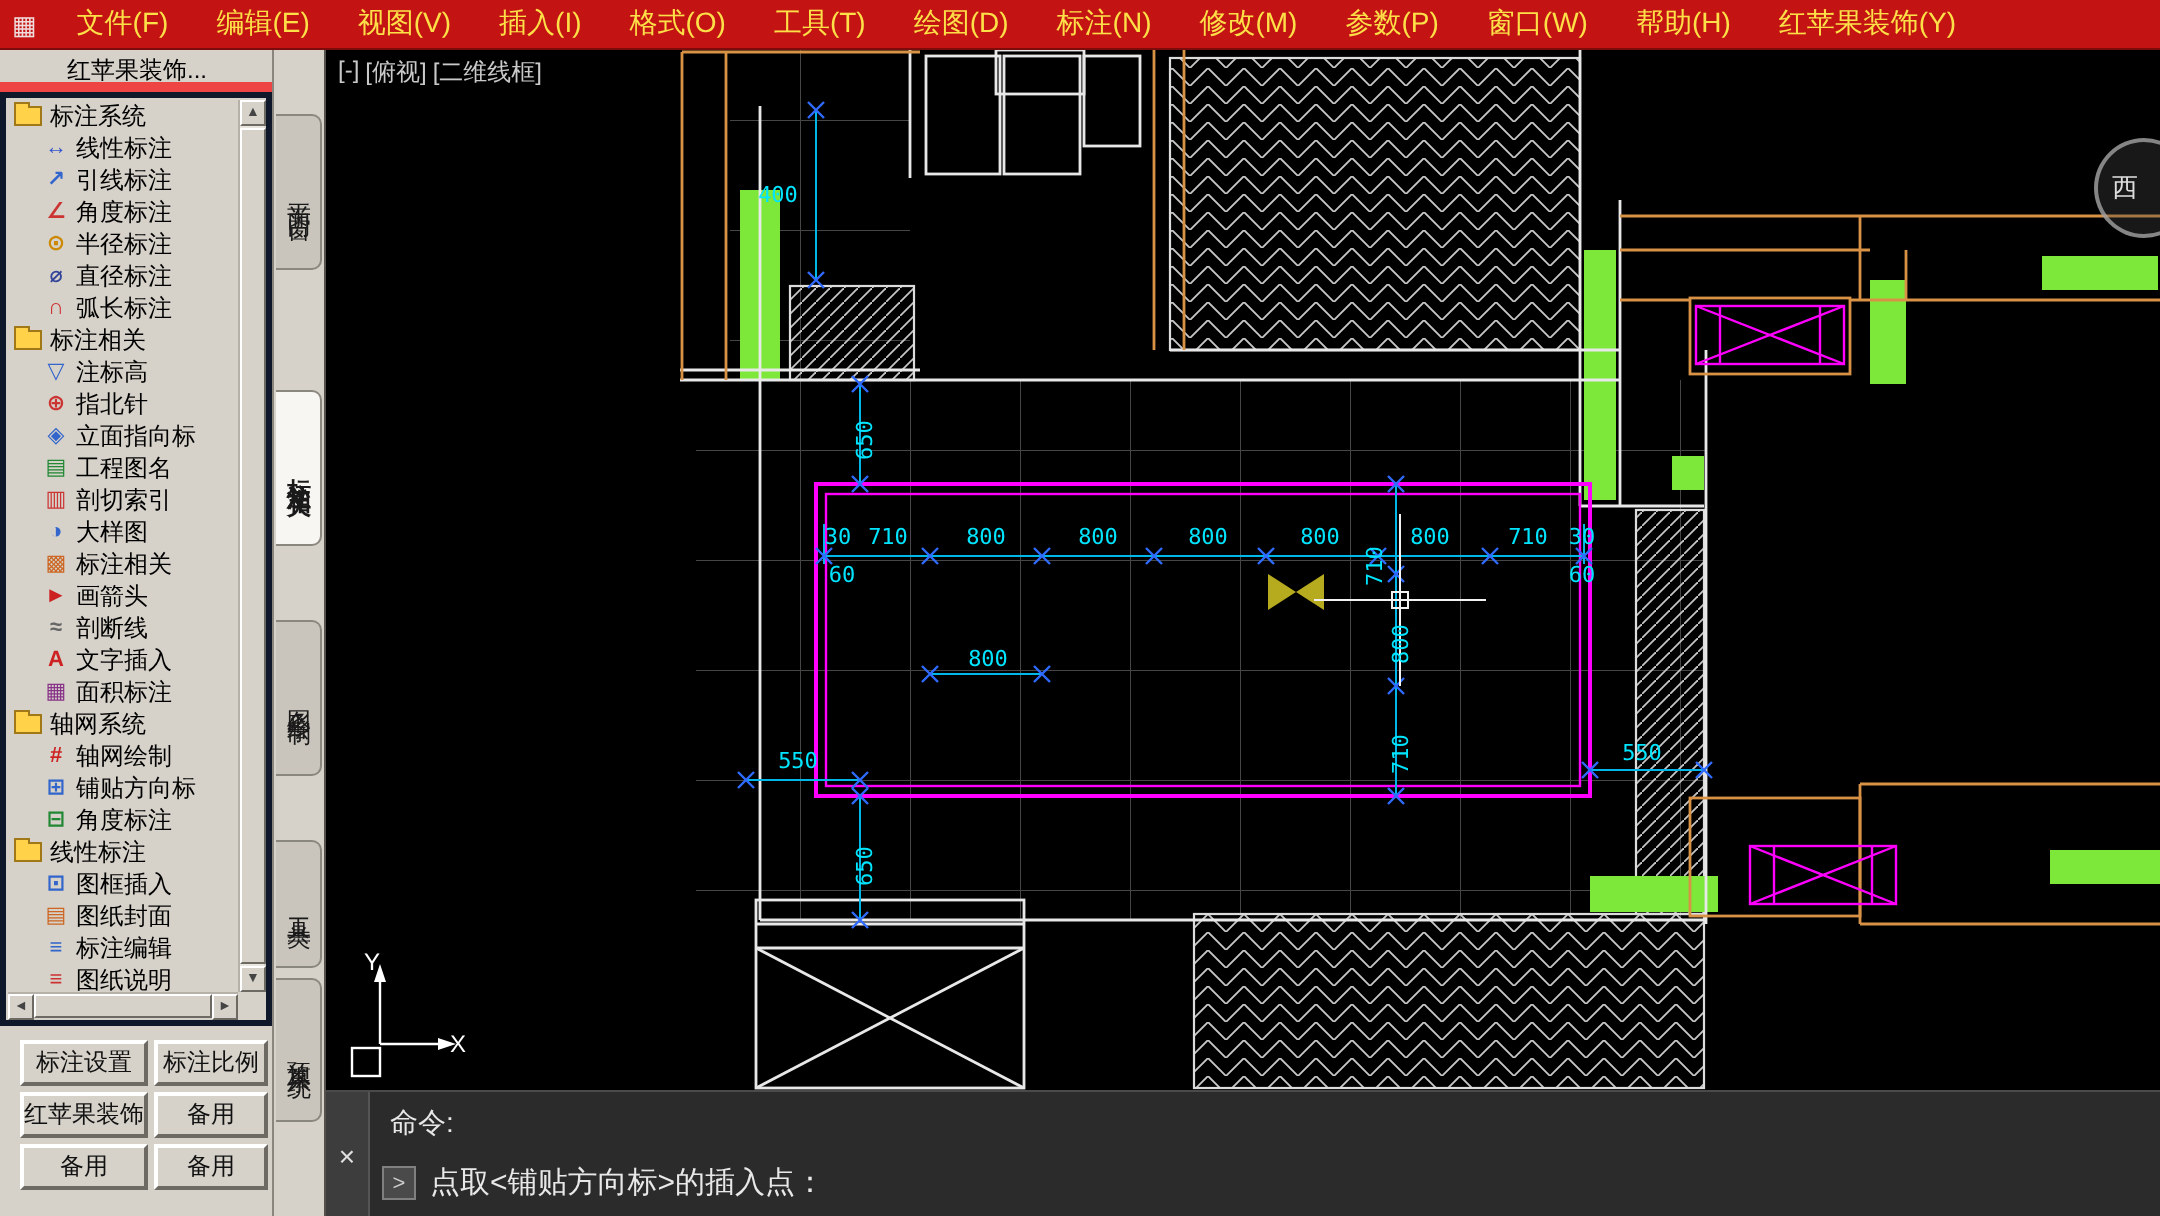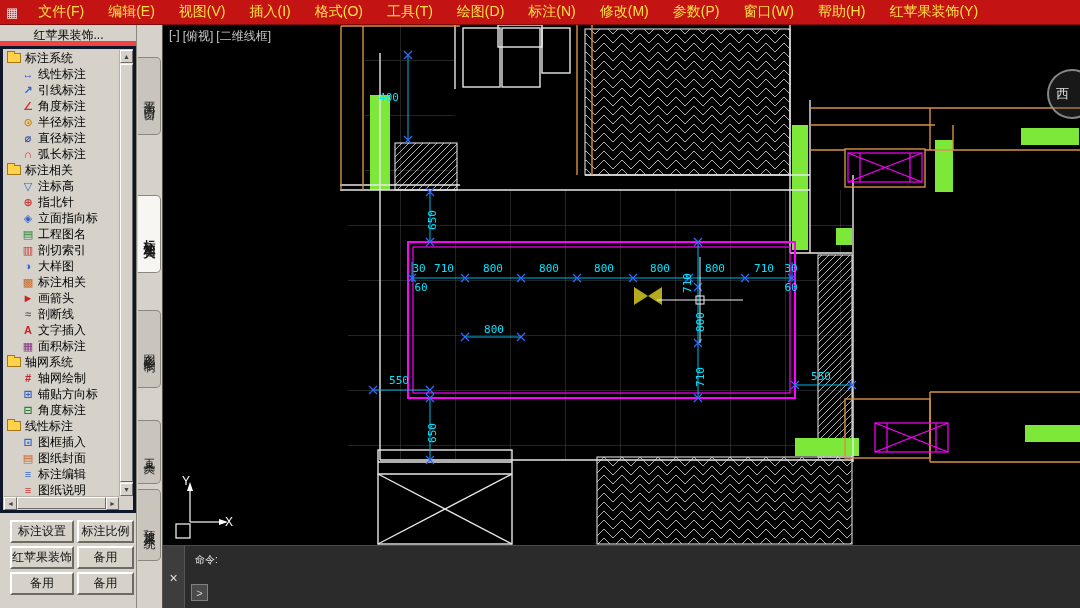--- a/index.html
+++ b/index.html
@@ -78,21 +78,21 @@
   .bowtie path{fill:var(--bowtie);stroke:none;}
   .cross{stroke:#f2f2f2;stroke-width:1;fill:none;}
   .ucsline{stroke:#ffffff;stroke-width:1.2;fill:none;}
   .ucsarrow{fill:#ffffff;stroke:none;}
 
   
   .cmd{position:absolute;left:163px;top:545px;width:917px;height:63px;background:#2b2b2b;border-top:1px solid #4a4a4a;}
   .cmd-close{position:absolute;left:0;top:0;width:22px;height:63px;background:#3d3d3d;
     border-right:1px solid #555;display:flex;align-items:center;justify-content:center;}
   .cmd-close span{color:#e0e0e0;font-size:14px;cursor:pointer;}
-  .cmd-history{position:absolute;left:32px;top:7px;font-size:10px;color:#e8e8e8;}
+  .cmd-history{position:absolute;left:32px;top:7px;font-size:14px;color:#e8e8e8;}
   .cmd-input{position:absolute;left:28px;bottom:7px;display:flex;align-items:center;font-size:15px;color:#e8e8e8;}
   .prompt-icon{width:17px;height:17px;border:1px solid #808080;background:#4a4a4a;color:#cfcfcf;
     font-size:11px;display:flex;align-items:center;justify-content:center;margin-right:7px;flex:none;}
 </style>
 </head>
 <body>
 
 <div id="app">
 
   <div class="menubar">
@@ -448,16 +448,17 @@
       </svg>
   </div>
 
   <div class="cmd">
     <div class="cmd-close">
       <span>×</span>
     </div>
     <div class="cmd-history">命令:</div>
     <div class="cmd-input">
       <span class="prompt-icon">&gt;</span>
+      <span class="cmd-text">点取&lt;铺贴方向标&gt;的插入点：</span>
     </div>
   </div>
 
 </div>
 
 </body></html>

